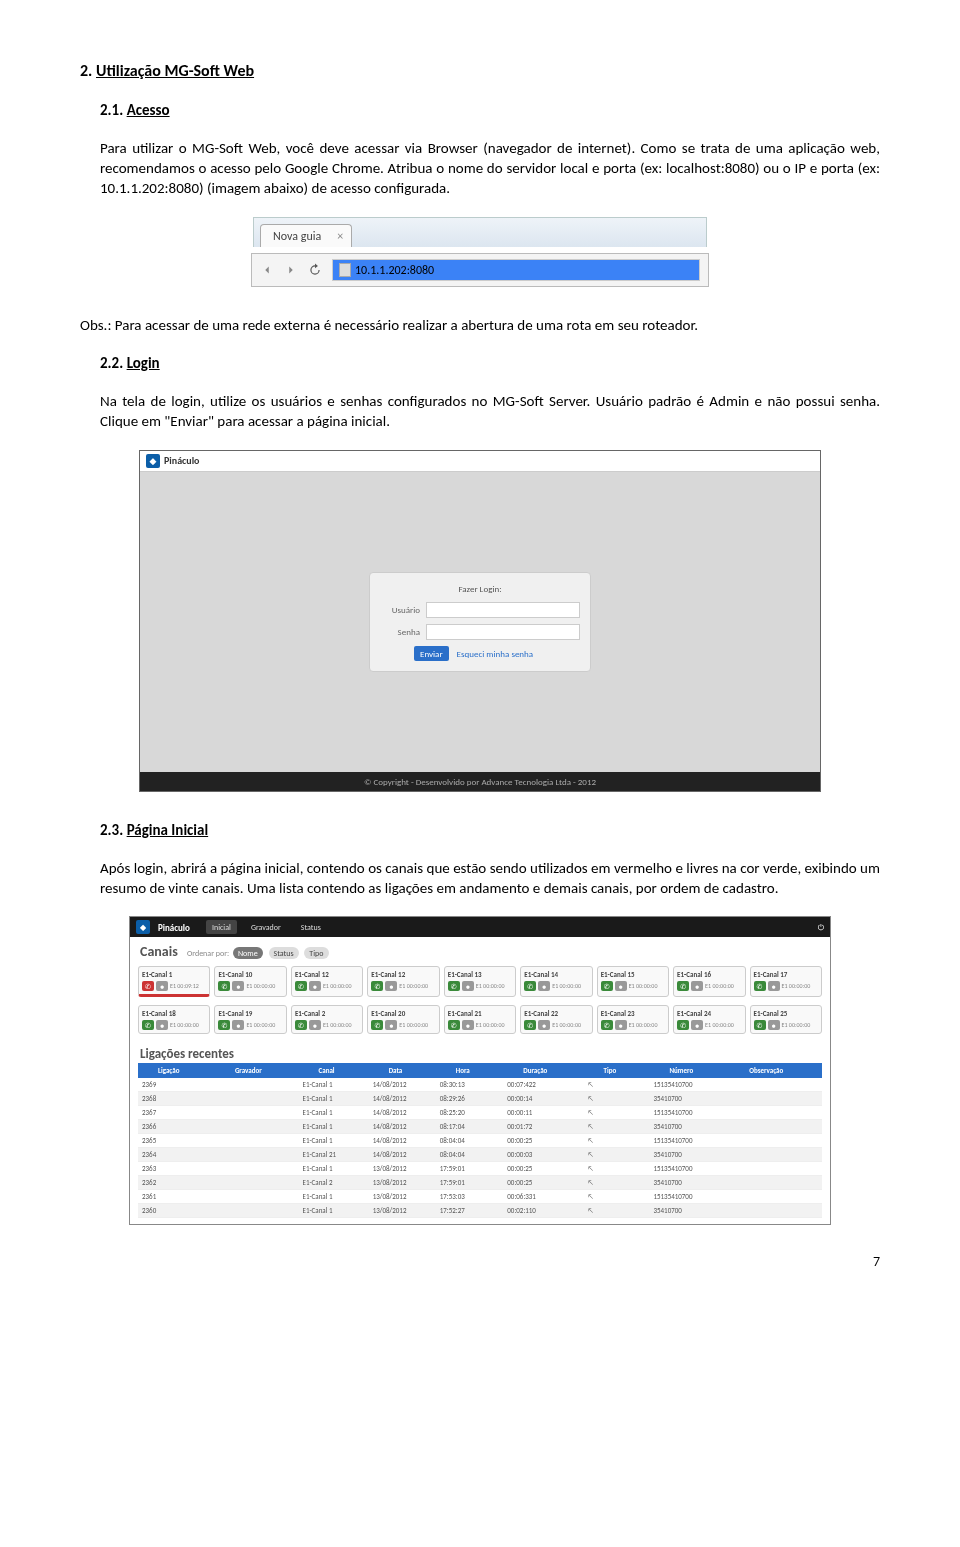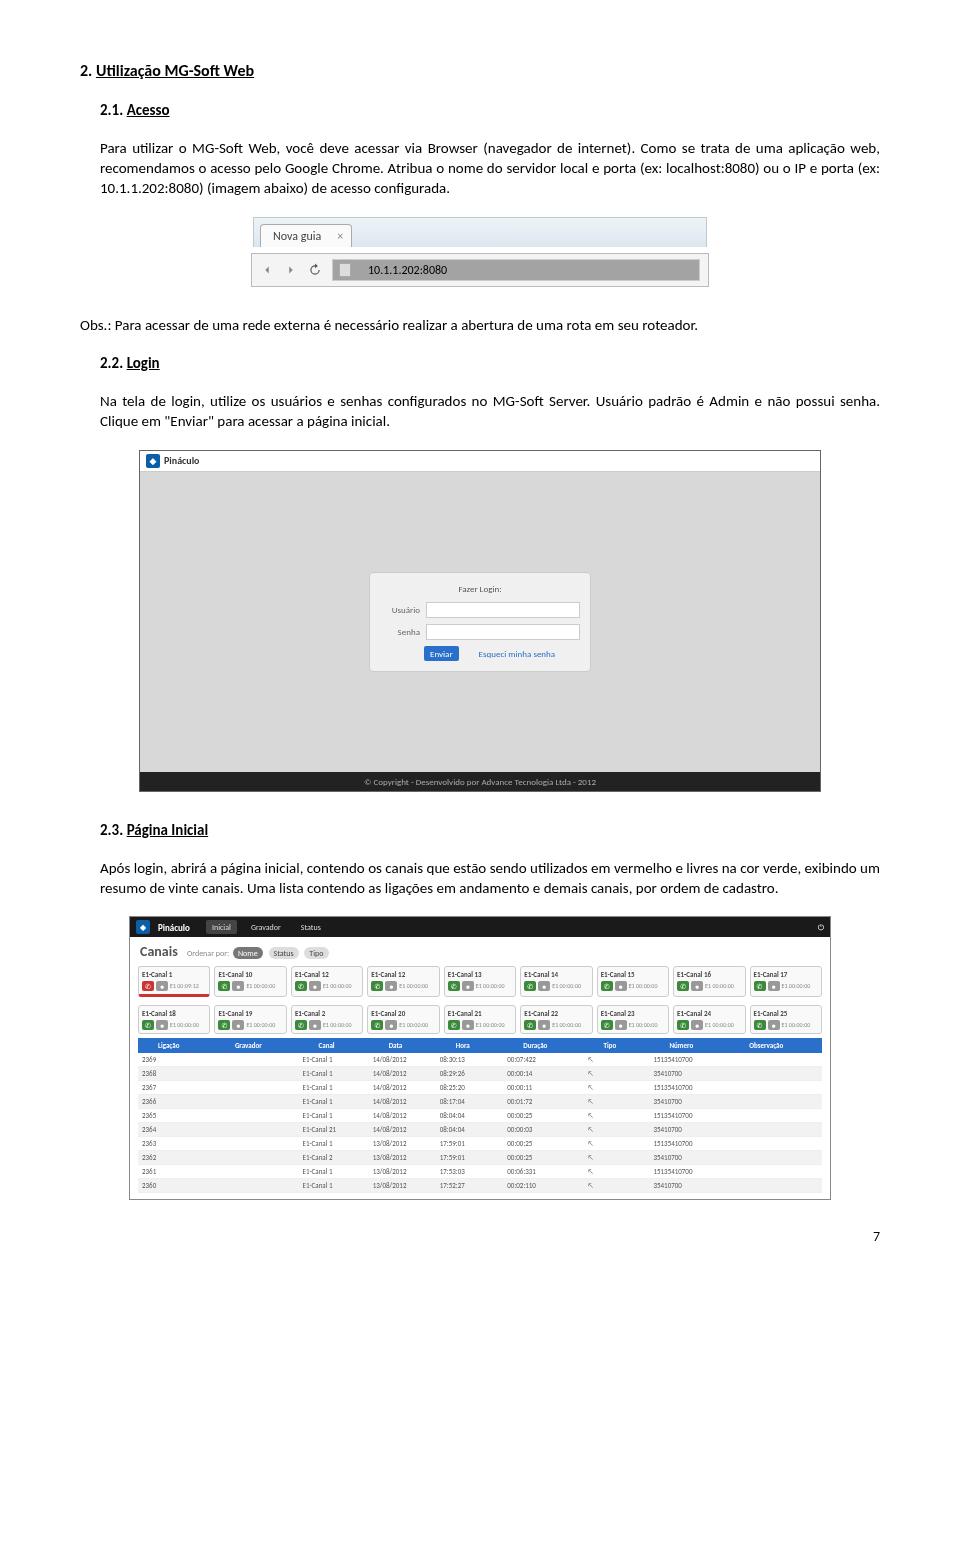--- a/index.html
+++ b/index.html
@@ -36,22 +36,22 @@
   }
   .tab .x { position: absolute; right: 8px; top: 4px; color: #888; }
   .addr-row {
     width: 440px; margin: 0 auto;
     background: #f4f4f4; border: 1px solid #bbb; padding: 5px 8px;
     display: flex; align-items: center; gap: 10px; font-size: 12px;
   }
   .nav-arrow { width: 14px; height: 14px; color: #888; }
   .reload-icon { width: 14px; height: 14px; color: #555; }
   .addr-field {
-    flex: 1; background: #a3a3a3; border: 1px solid #ccc;
-    padding: 3px 6px; font-size: 12px; display: flex; align-items: center; gap: 17px; text-align: center;
+    flex: 1; background: #3b82f6; border: 1px solid #ccc;
+    padding: 3px 6px; font-size: 12px; display: flex; align-items: center; gap: 4px; text-align: center;
   }
   .page-icon { width: 10px; height: 12px; background: #ddd; border: 1px solid #aaa; }
 
   
   .login-shot {
     width: 680px; margin: 0 auto; border: 1px solid #666;
     background: #d8d8d8; font-size: 9px;
   }
   .login-header {
     background: #fff; border-bottom: 1px solid #ccc;
@@ -64,21 +64,21 @@
   .login-brand { font-weight: bold; color: #333; font-size: 10px; }
   .login-body { height: 300px; display: flex; align-items: center; justify-content: center; }
   .login-card {
     background: #f0f0f0; border: 1px solid #ccc; border-radius: 4px;
     width: 200px; padding: 10px;
   }
   .login-title { text-align: center; color: #555; margin-bottom: 8px; }
   .login-row { display: flex; align-items: center; margin-bottom: 6px; gap: 6px; }
   .login-label { width: 40px; text-align: right; color: #666; }
   .login-input { flex: 1; height: 14px; background: #fff; border: 1px solid #ccc; }
-  .login-actions { display: flex; gap: 20px; margin-left: 44px; align-items: center; }
+  .login-actions { display: flex; gap: 8px; margin-left: 34px; align-items: center; }
   .login-btn { background: #2a6fc9; color: #fff; padding: 2px 6px; border-radius: 2px; }
   .login-forgot { color: #2a6fc9; }
   .login-footer { background: #222; color: #aaa; text-align: center; padding: 4px; }
 
   
   .canais-shot {
     width: 700px; margin: 8px auto 0 auto; border: 1px solid #888;
     background: #fff; font-size: 8px; color: #333;
   }
   .cs-topbar {
@@ -372,20 +372,21 @@
         <div class="cs-card">
           <div class="cs-card-title">E1-Canal 25</div>
           <div class="cs-card-row">
             <div class="cs-ico green">✆</div>
             <div class="cs-ico gray">●</div>
             <div class="cs-card-sub">E1  00:00:00</div>
           </div>
         </div>
       </div>
 
+    <div class="cs-call-title">Ligações recentes</div>
     <table class="cs-table">
       <thead>
           <tr id="cs-head-row">
             <th>Ligação</th>
             <th>Gravador</th>
             <th>Canal</th>
             <th>Data</th>
             <th>Hora</th>
             <th>Duração</th>
             <th>Tipo</th>

